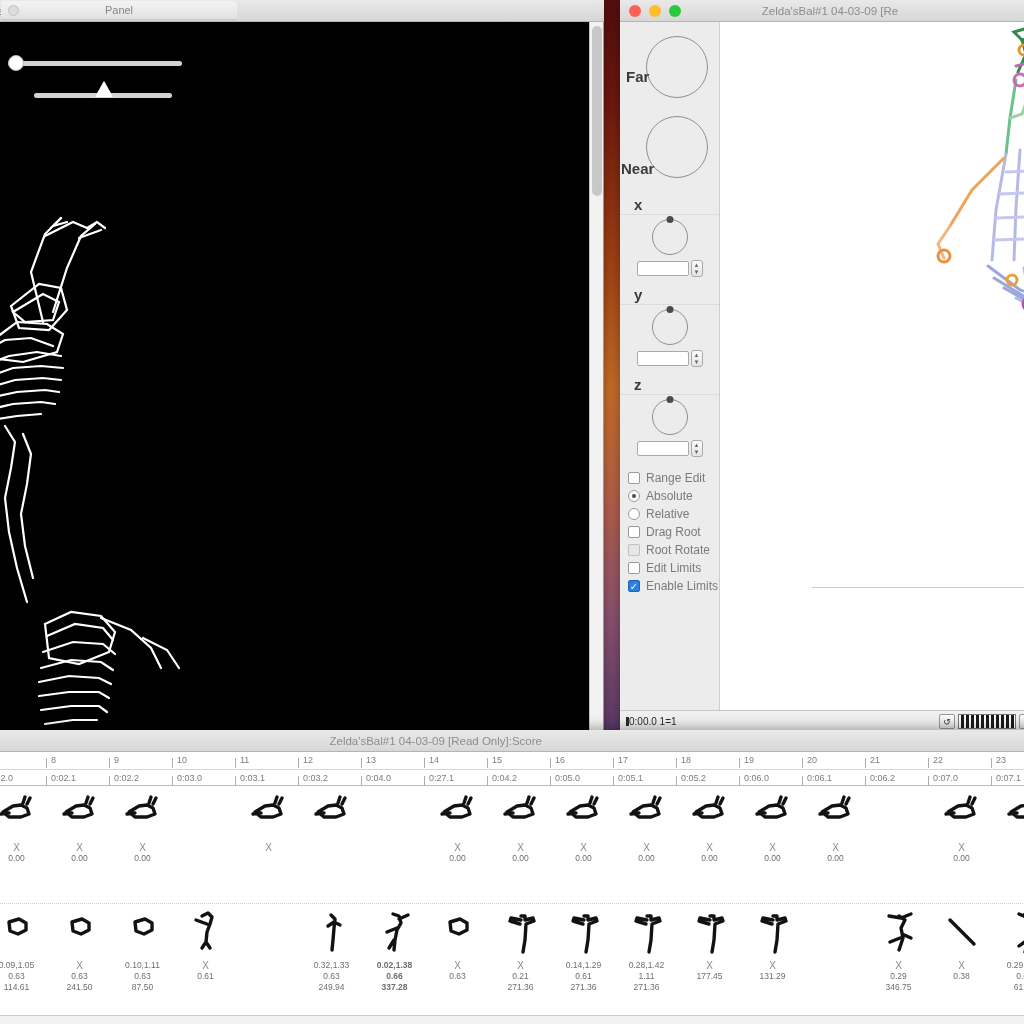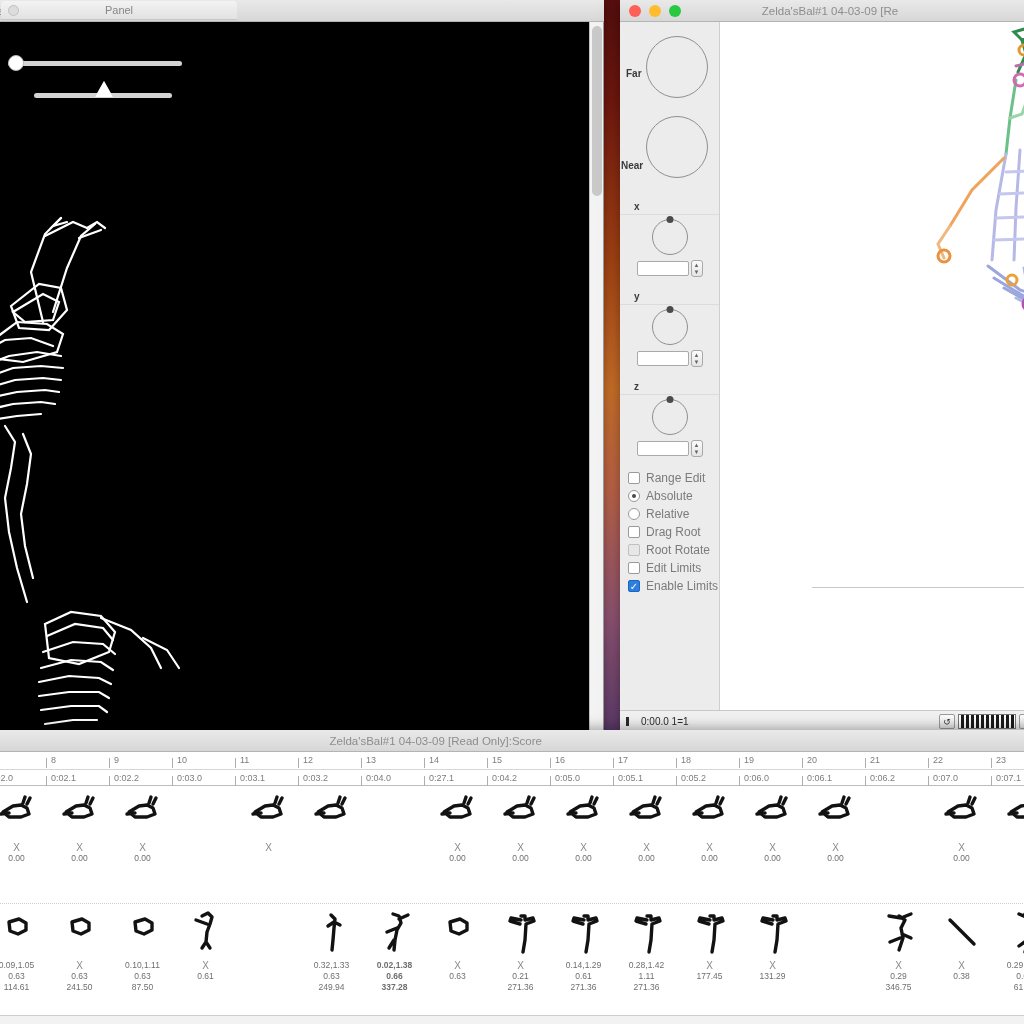--- a/index.html
+++ b/index.html
@@ -75,41 +75,41 @@
   .ground-line {
     position: absolute; left: 92px; right: -20px; top: 565px;
     height: 1px; background: #c9c9c9;
   }
   .fig-status {
     position: absolute; left: 0; bottom: 0; width: 420px; height: 22px;
     background: #f0f0f0; border-top: 1px solid #c8c8c8;
     display: flex; align-items: center;
   }
   .fig-status .tc {
-    font-size: 10px; color: #2a2a2a; margin-left: 12px;
+    font-size: 10px; color: #2a2a2a; 
     font-family: "Liberation Sans", sans-serif; white-space: nowrap;
   }
   .fig-status .marker {
     width: 3px; height: 9px; background: #2a2a2a; margin-left: 6px;
   }
   .mini-btns { margin-left: auto; display: flex; gap: 3px; margin-right: 5px; align-items: center; }
   .mini-btn {
     width: 16px; height: 15px; border: 1px solid #9a9a9a; border-radius: 2px;
     background: linear-gradient(to bottom,#fdfdfd,#e2e2e2);
     display: flex; align-items: center; justify-content: center;
     font-size: 9px; color: #333;
   }
   .mini-strip {
     width: 58px; height: 15px; background: #1a1a1a;
     background-image: repeating-linear-gradient(90deg,#fff 0 2px,#1a1a1a 2px 5px);
     border: 1px solid #777;
   }
 
   
-  .dial-lbl { font-size: 10px; color: #3a3a3a; font-weight: bold; }
+  .dial-lbl { font-size: 15px; color: #3a3a3a; font-weight: bold; }
   .bigdial {
     width: 62px; height: 62px; border: 1px solid #8f8f8f; border-radius: 50%;
     background: #ececec;
   }
   .smalldial-wrap {
     border-top: 1px solid #dcdcdc; padding: 4px 0 6px 0;
     display: flex; flex-direction: column; align-items: center;
   }
   .smalldial {
     width: 36px; height: 36px; border: 1px solid #8f8f8f; border-radius: 50%;

